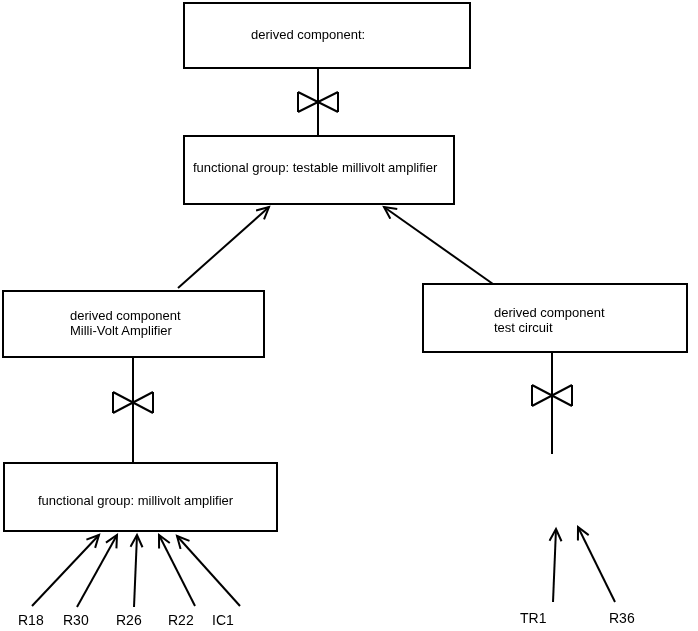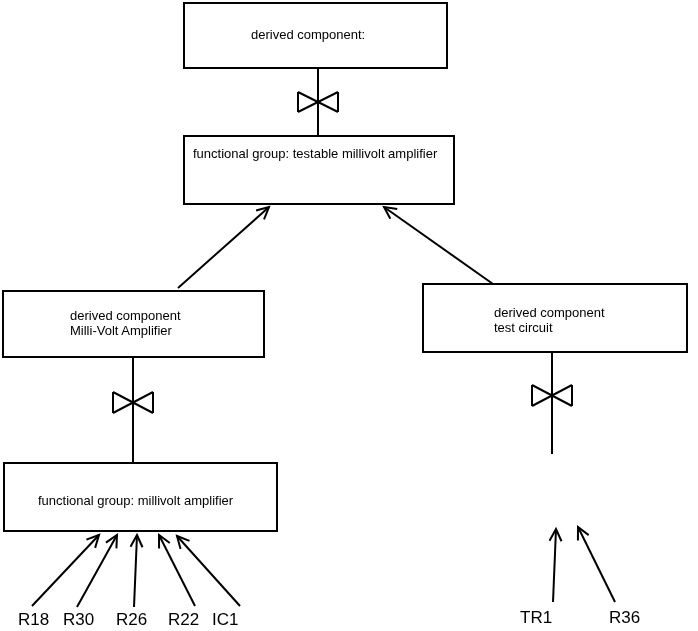--- a/index.html
+++ b/index.html
@@ -27,27 +27,27 @@
     position: absolute;
     box-sizing: border-box;
     border: 2px solid #000000;
     background: #ffffff;
     font-size: 13px;
     line-height: 15px;
     white-space: nowrap;
   }
   .leaf {
     position: absolute;
-    font-size: 17px;
+    font-size: 14px;
     line-height: 16px;
     white-space: nowrap;
   }
   
-  #box-top            { left: 183px; top:   2px; width: 265px; height: 67px; padding: 23px 4px 0 66px; }
-  #box-mid            { left: 183px; top: 135px; width: 272px; height: 70px; padding: 9px 4px 0 8px;  }
+  #box-top            { left: 183px; top:   2px; width: 288px; height: 67px; padding: 23px 4px 0 66px; }
+  #box-mid            { left: 183px; top: 135px; width: 272px; height: 70px; padding: 23px 4px 0 8px;  }
   #box-left-derived   { left:   2px; top: 290px; width: 263px; height: 68px; padding: 16px 4px 0 66px; }
   #box-left-func      { left:   3px; top: 462px; width: 275px; height: 70px; padding: 29px 4px 0 33px; }
   #box-right-derived  { left: 422px; top: 283px; width: 266px; height: 70px; padding: 20px 4px 0 70px; }
   #box-right-func     { left: 422px; top: 454px; width: 270px; height: 70px; padding: 29px 4px 0 32px; }
   
   #leaf-r18 { left:  18px; top: 612px; }
   #leaf-r30 { left:  63px; top: 612px; }
   #leaf-r26 { left: 116px; top: 612px; }
   #leaf-r22 { left: 168px; top: 612px; }
   #leaf-ic1 { left: 212px; top: 612px; text-align: right; }

